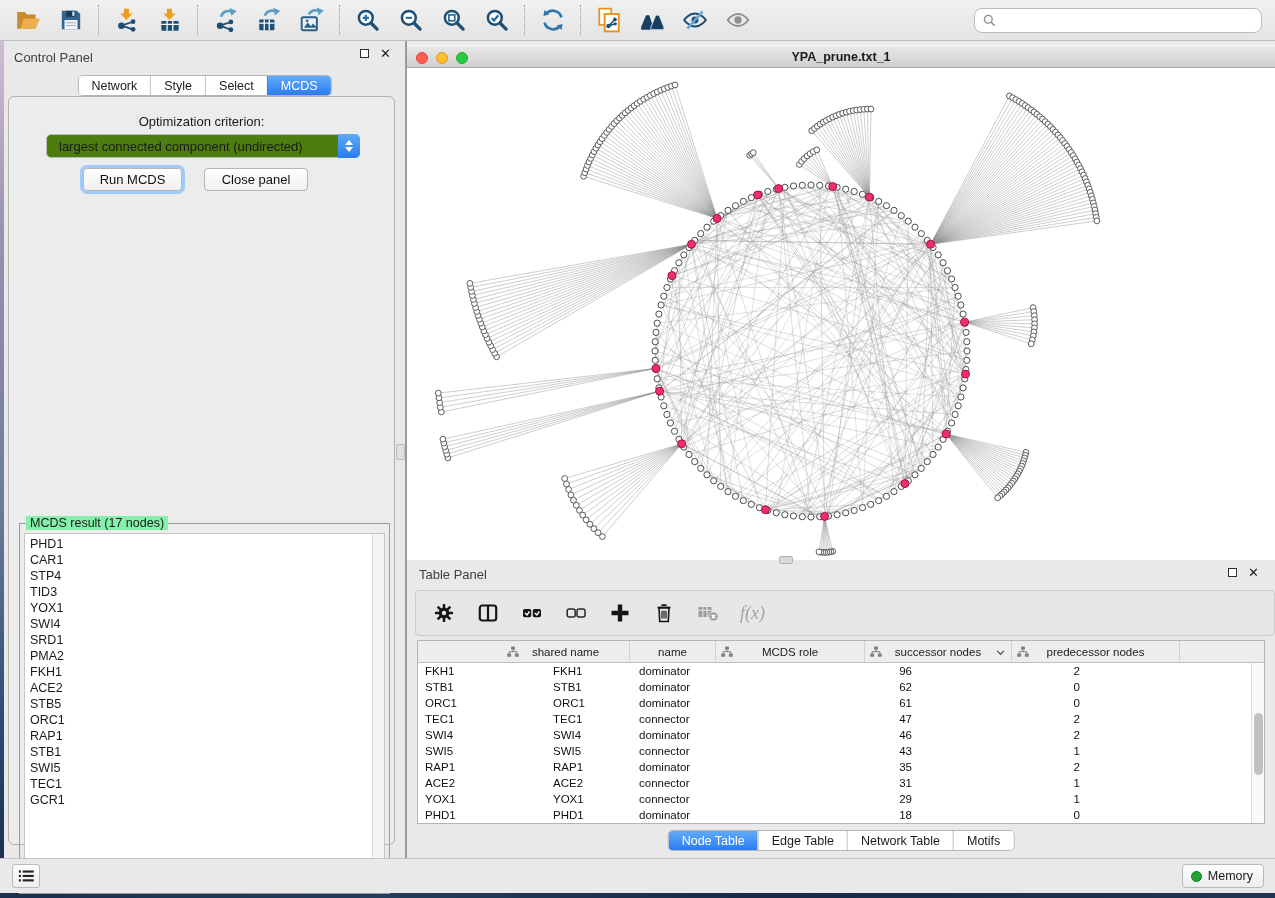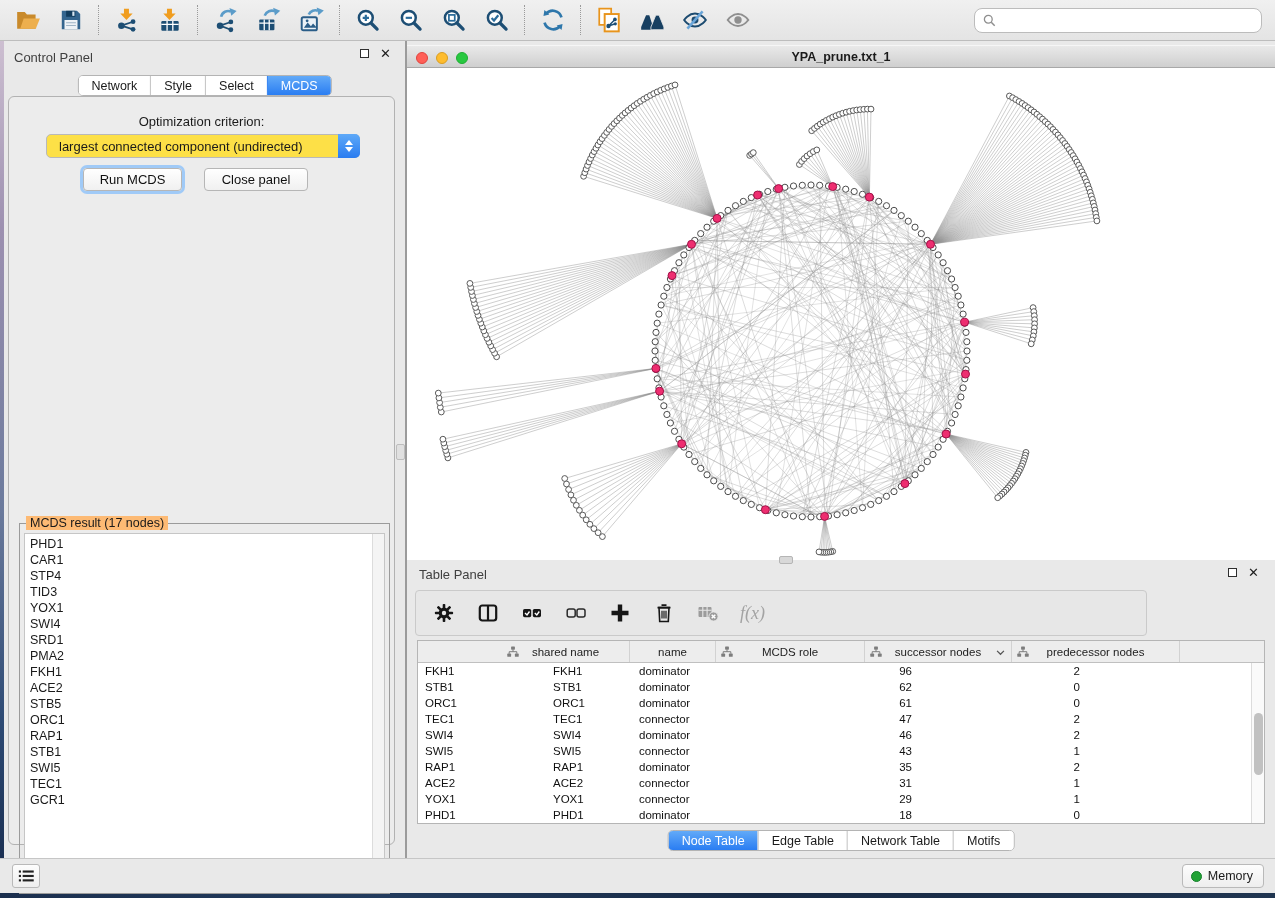--- a/index.html
+++ b/index.html
@@ -38,35 +38,35 @@
   .cp-title { position:absolute; left:10px; top:9px; }
   .cp-tabs { position:absolute; top:34px; left:50%; transform:translateX(-50%); }
   .seg { display:flex; border:1px solid #b4b4b4; border-radius:5px; overflow:hidden; background:#fff; height:21px; }
   .seg .tab { padding:0 13px; font-size:12.5px; display:flex; align-items:center; background:#fff;
     border-left:1px solid #c2c2c2; color:#1a1a1a; cursor:default; white-space:nowrap; }
   .seg .tab:first-child { border-left:none; }
   .seg .tab.sel { background:linear-gradient(#62aaf8,#2a7df2); color:#fff; border-left-color:#2a7df2; }
   .cp-box { position:absolute; left:4px; top:55px; width:387px; height:749px; background:#ececec;
     border:1px solid #b2b2b2; border-radius:6px; }
   .opt-label { position:absolute; top:17px; width:100%; text-align:center; font-size:13px; }
-  .mac-select { position:absolute; left:37px; top:37px; width:314px; height:24px; background:#fde047;
+  .mac-select { position:absolute; left:37px; top:37px; width:314px; height:24px; background:#4d7c0f;
     border:1px solid #b9b9b9; border-radius:5px; display:flex; align-items:center; cursor:default; }
   .mac-select .val { flex:1; padding-left:12px; font-size:13px; white-space:nowrap; overflow:hidden; }
   .mac-select .stepper { width:22px; height:24px; margin:-1px -1px -1px 0; border-radius:0 5px 5px 0;
     background:linear-gradient(#5ea9f8,#2a7cf0); display:flex; flex-direction:column;
     align-items:center; justify-content:center; gap:2px; }
   .stepper .up { width:0;height:0;border-left:4px solid transparent;border-right:4px solid transparent;border-bottom:5px solid #fff; }
   .stepper .dn { width:0;height:0;border-left:4px solid transparent;border-right:4px solid transparent;border-top:5px solid #fff; }
   .mac-btn { position:absolute; height:23px; background:linear-gradient(#ffffff,#f0f0f0);
     border:1px solid #b6b6b6; border-radius:4px; font-size:13px; font-family:"Liberation Sans",sans-serif;
     color:#111; text-align:center; cursor:default; }
   .btn-run { left:74px; top:71px; width:99px; box-shadow:0 0 0 3px rgba(110,180,255,.6); }
   .btn-close { left:195px; top:71px; width:104px; }
   .fieldset { position:absolute; left:10px; top:426px; width:371px; height:371px; border:1px solid #9b9b9b; }
-  .fieldset .legend { position:absolute; top:-8px; left:6px; background:#fdba74; padding:0 4px; font-size:12.5px; }
+  .fieldset .legend { position:absolute; top:-8px; left:6px; background:#86efac; padding:0 4px; font-size:12.5px; }
   .mcds-list { position:absolute; left:4px; right:4px; top:9px; bottom:4px; background:#fff;
     border:1px solid #c6c6c6; overflow:hidden; }
   .mcds-list ul { list-style:none; padding:2px 0 0 5px; }
   .mcds-list li { font-size:12.5px; line-height:16px; }
   .list-scroll { position:absolute; right:0; top:0; bottom:0; width:12px; background:#f4f4f4; border-left:1px solid #dcdcdc; }
 
   
   .v-splitter { position:absolute; left:405px; top:41px; width:2px; height:817px; background:#9b9b9b; }
   .v-grip { position:absolute; left:396px; top:444px; width:9px; height:16px; background:#e0e0e0;
     border:1px solid #bdbdbd; border-radius:2px; }
@@ -82,21 +82,21 @@
   .light { width:12px; height:12px; border-radius:50%; }
   .light.r { background:#ff5f57; border:1px solid #e0443e; }
   .light.y { background:#febc2e; border:1px solid #d99e23; }
   .light.g { background:#28c840; border:1px solid #1eae33; }
   .net-title { width:100%; text-align:center; font-size:12.5px; font-weight:bold; color:#1a1a1a; }
   .net-canvas { position:absolute; left:0; top:27px; width:868px; height:492px; background:#fff; }
 
   
   .table-panel { position:absolute; left:407px; top:560px; width:868px; height:298px; background:#e9e9e9; }
   .tp-title { position:absolute; left:12px; top:7px; }
-  .tp-toolbar { position:absolute; left:8px; top:30px; width:732px; height:46px; background:#e7e7e7;
+  .tp-toolbar { position:absolute; left:8px; top:30px; width:860px; height:46px; background:#e7e7e7;
     border:1px solid #cacaca; border-radius:4px; display:flex; align-items:center; gap:20px; padding-left:16px; }
   .tp-btn { width:24px; height:24px; display:flex; align-items:center; justify-content:center; cursor:default; }
   .tp-btn svg { width:22px; height:22px; }
   .fx { font-family:"Liberation Serif","DejaVu Serif",serif; font-style:italic; font-size:18px; color:#a3a3a3; }
   .data-table { position:absolute; left:10px; top:80px; width:848px; height:184px; background:#fff;
     border:1px solid #b5b5b5; overflow:hidden; }
   .thead { display:flex; height:22px; background:#ededed; border-bottom:1px solid #c0c0c0;justify-content:center; }
   .th { position:relative; display:flex; align-items:center; justify-content:center; gap:4px;
     border-right:1px solid #d2d2d2; font-size:11.5px; color:#222; height:100%; }
   .th .tree-ic { position:absolute; left:5px; top:5px; width:12px; height:12px; }

